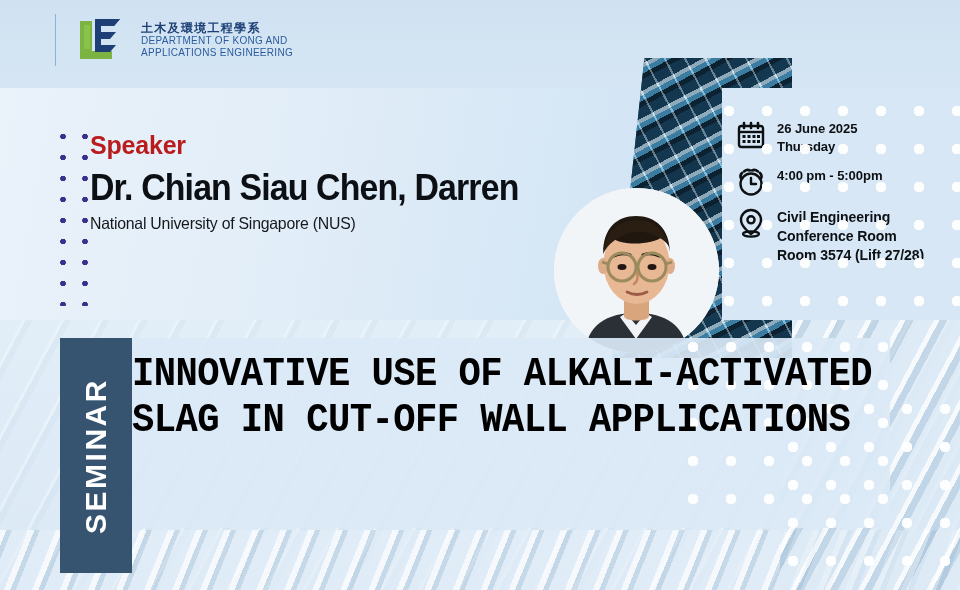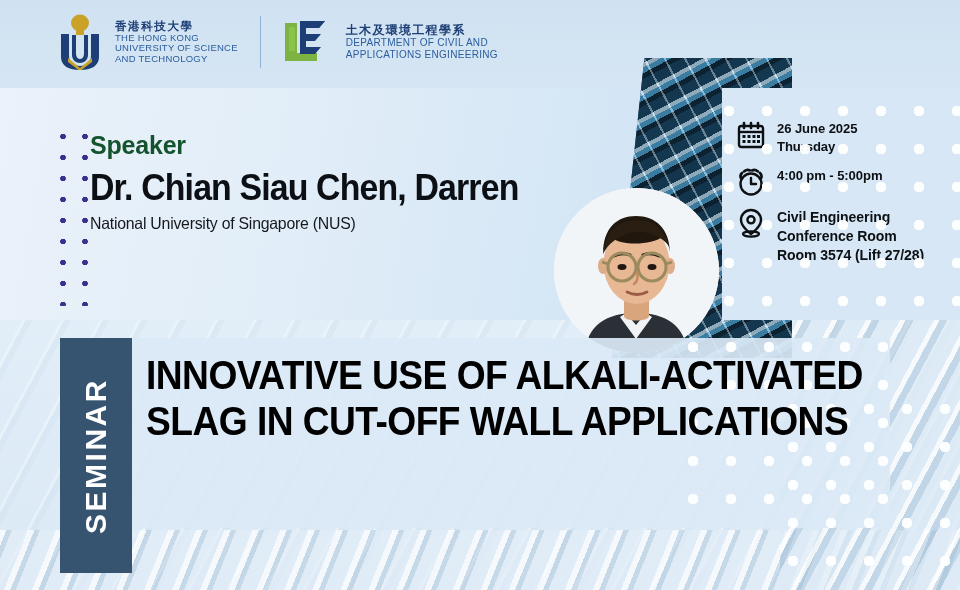--- a/index.html
+++ b/index.html
@@ -147,21 +147,21 @@
   }
   .dot-col {
     position:absolute; left:52px; top:126px;
     width:36px; height:180px;
     background-image: radial-gradient(circle, #3b2f8f 2.6px, transparent 3px);
     background-size: 22px 21px;
     background-position: 0 0;
   }
   .speaker-block { position:absolute; left:90px; top:133px; }
   .speaker-label {
-    font-size:25px; font-weight:700; color:#14532d;
+    font-size:25px; font-weight:700; color:#b91c1c;
     letter-spacing:-.2px; line-height:1;
   }
   .speaker-name {
     margin-top:12px;
     font-size:36px; font-weight:700; color:#0c0f13;
     letter-spacing:-.9px; line-height:1;
     transform: scaleX(.94); transform-origin: left center;
     white-space:nowrap;
   }
   .speaker-affil {
@@ -223,22 +223,23 @@
     width:72px; height:235px;
     background:#36546f;
     display:flex; align-items:center; justify-content:center;
   }
   .seminar-bar span {
     transform: rotate(-90deg);
     color:#ffffff; font-size:30px; font-weight:700;
     letter-spacing:2.5px; white-space:nowrap;
   }
   .title-text {
-    position:absolute; left:146px; top:352px;
+    position:absolute; left:132px; top:352px;
     width:720px;
+    font-family:Liberation Mono, monospace;
   }
   .title-line {
     font-size:40px; font-weight:700; color:#000000;
     line-height:1.16; letter-spacing:-.6px;
     transform: scaleX(.93); transform-origin:left center;
     white-space:nowrap;
   }
 
   
   .br-dots {
@@ -258,53 +259,35 @@
   <div class="bldg-bottom"></div>
   <div class="bldg-br"></div>
 
   <div class="bldg-top">
     <div class="roof"></div>
   </div>
 
   <div class="header-band"></div>
   <div class="header-inner">
 
-    <div class="logo-hkust">
-      <div class="hkust-mark">
-        <svg viewBox="0 0 50 56" xmlns="http://www.w3.org/2000/svg">
-          <ellipse cx="25" cy="9" rx="9" ry="8.5" fill="#c9a227"></ellipse>
-          <rect x="21" y="15" width="8" height="6" fill="#c9a227"></rect>
-          <path d="M6 20 h8 v22 c0 6 5 10 11 10 s11 -4 11 -10 V20 h8 v23 c0 9 -8 13 -19 13 S6 52 6 43 Z" fill="#1d3f75"></path>
-          <path d="M16 20 h18 v20 c0 5 -4 8 -9 8 s-9 -3 -9 -8 Z" fill="#ffffff" opacity=".0"></path>
-          <path d="M17 21 h4 v19 c0 3 2 5 4 5 s4 -2 4 -5 V21 h4 v20 c0 5 -4 8 -8 8 s-8 -3 -8 -8 Z" fill="#1d3f75"></path>
-          <path d="M13 44 l12 10 l12 -10 v4 l-12 9 l-12 -9 Z" fill="#c9a227"></path>
-        </svg>
-      </div>
-      <div class="hkust-text">
-        <div class="hkust-cn">香港科技大學</div>
-        <div class="hkust-en">THE HONG KONG</div>
-        <div class="hkust-en">UNIVERSITY OF SCIENCE</div>
-        <div class="hkust-en">AND TECHNOLOGY</div>
-      </div>
-    </div>
 
     <div class="logo-divider"></div>
 
     <div class="logo-cee">
       <div class="cee-mark">
         <svg viewBox="0 0 44 46" xmlns="http://www.w3.org/2000/svg">
           <path d="M2 4 h12 v30 h20 v8 H2 Z" fill="#7cb342"></path>
           <path d="M17 2 h25 l-6 7 H23 v6 h15 l-6 7 H23 v6 h15 l-6 7 H17 Z" fill="#1d3f75"></path>
           <path d="M17 2 h25 l-6 7 H17 Z" fill="#1d3f75"></path>
           <path d="M6 8 h6 v24 h-6 Z" fill="#8bc34a"></path>
         </svg>
       </div>
       <div class="cee-text">
         <div class="cee-cn">土木及環境工程學系</div>
-        <div class="cee-en">DEPARTMENT OF CIVIL AND</div>
+        <div class="cee-en">DEPARTMENT OF KONG AND</div>
         <div class="cee-en">APPLICATIONS ENGINEERING</div>
       </div>
     </div>
 
   </div>
 
   <div class="hero-band"></div>
 
   <div class="bldg-main"></div>
 

